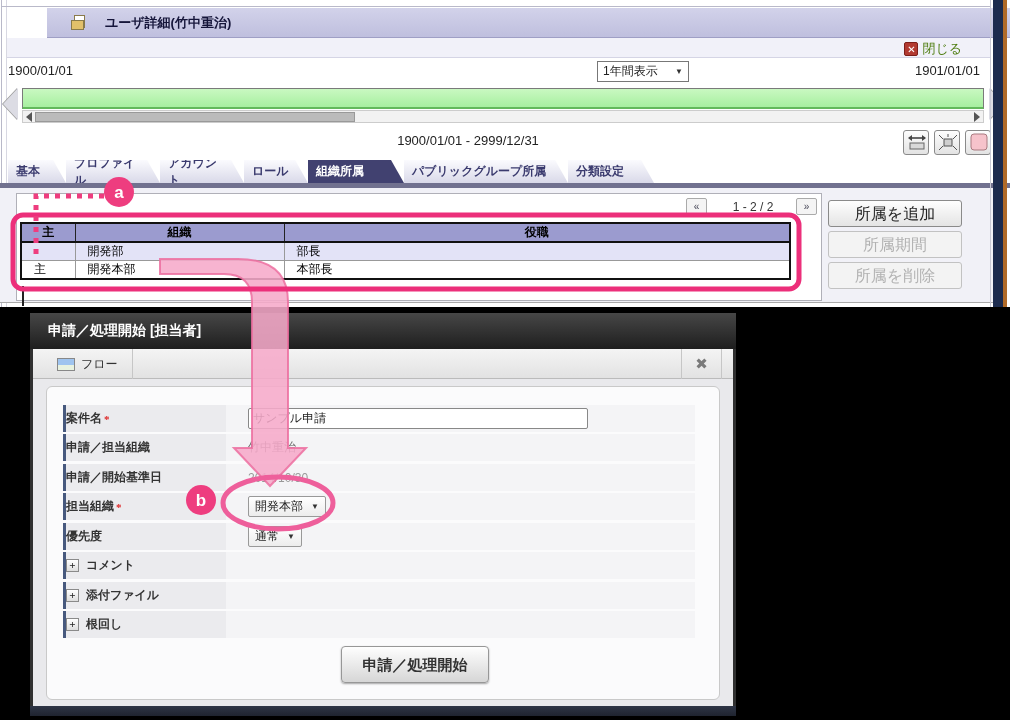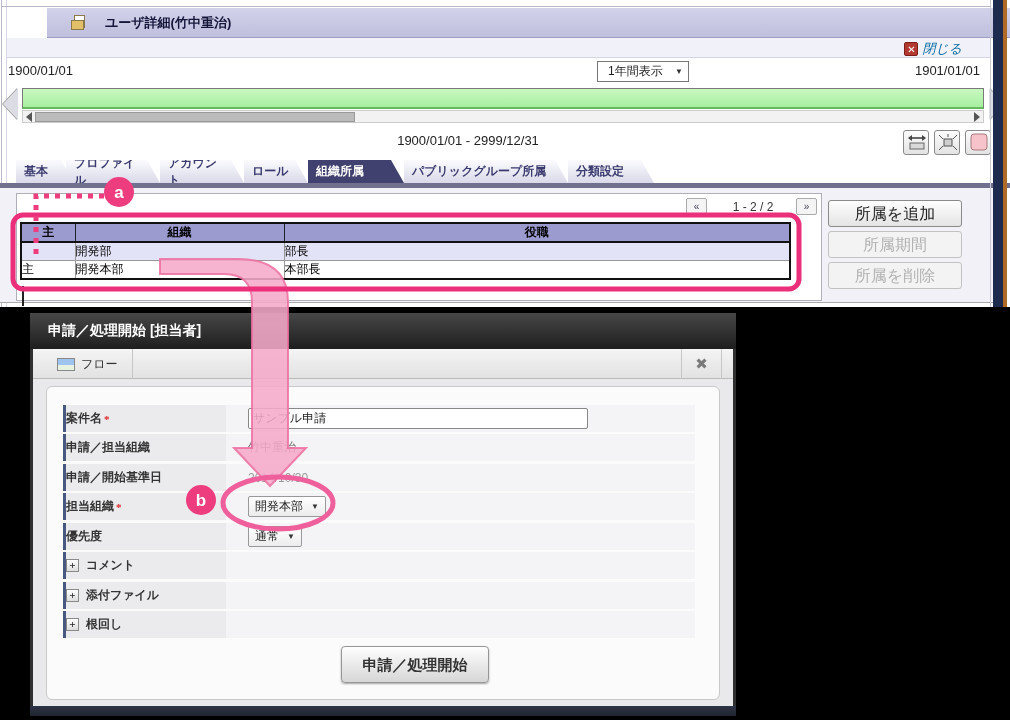--- a/index.html
+++ b/index.html
@@ -21,26 +21,26 @@
   .title-bar .doc-icon { width:16px; height:16px; margin-left:24px; position:relative; }
   .doc-icon .page { position:absolute; left:3px; top:0; width:11px; height:13px; background:#fff; border:1px solid #8a7a4a; }
   .doc-icon .folder { position:absolute; left:0; top:5px; width:13px; height:10px; background:#e2c06a; border:1px solid #8a7a4a; }
   .title-text { margin-left:18px; font-size:13px; font-weight:bold; color:#15153a; }
 
   .close-row { position:absolute; left:7px; top:38px; width:983px; height:20px;
     background:#f1f1f9; border-bottom:1px solid #d5d5e5; }
   .close-link { position:absolute; right:28px; top:2px; display:flex; align-items:center; cursor:pointer; }
   .close-x-box { width:14px; height:14px; background:#b23a31; border:1px solid #7c1f1a; border-radius:2px;
     color:#fff; font-size:10px; font-weight:bold; text-align:center; line-height:13px; margin-right:4px; }
-  .close-link span.lbl { color:#0369a1; font-size:13px;font-style:italic; }
+  .close-link span.lbl { color:#4d7c0f; font-size:13px; }
 
   .date-left { position:absolute; left:8px; top:63px; font-size:13px; color:#222; }
   .date-right { position:absolute; right:30px; top:63px; font-size:13px; color:#222; }
   .range-select { position:absolute; left:597px; top:61px; width:92px; height:21px; background:#fff;
-    border:1px solid #777; font-size:12px; color:#222; display:flex; align-items:center; padding-left:10px; cursor:pointer; }
+    border:1px solid #777; font-size:12px; color:#222; display:flex; align-items:center; padding-left:5px; cursor:pointer; }
   .range-select .arr { position:absolute; right:5px; font-size:8px; color:#333; }
 
   .tl-arrow { position:absolute; top:88px; width:0; height:0; border-top:16px solid transparent; border-bottom:16px solid transparent; cursor:pointer; }
   .tl-arrow.left  { left:3px;  border-right:15px solid #dcdce4; filter:drop-shadow(-1px 0 0 #999); }
   .tl-arrow.right { left:989px; border-left:15px solid #dcdce4; filter:drop-shadow(1px 0 0 #999); }
   .green-bar { position:absolute; left:22px; top:88px; width:962px; height:21px;
     background:linear-gradient(#c9f8c1,#a7efa0); border:1px solid #7a7a7a; border-bottom:2px solid #63b95c; cursor:pointer; }
   .tl-scroll { position:absolute; left:22px; top:110px; width:962px; height:13px; background:#f2f2f2; border:1px solid #ccc; }
   .tl-thumb { position:absolute; left:12px; top:1px; width:320px; height:10px; background:#bbb; border:1px solid #999; cursor:grab; }
   .tl-sarr { position:absolute; top:1px; width:0; height:0; border-top:5px solid transparent; border-bottom:5px solid transparent; cursor:pointer; }
@@ -63,21 +63,21 @@
     background:#f1f1f7; border-bottom:1px solid #aaa; border-radius:0 6px 0 0; }
 
   .list-area { position:absolute; left:16px; top:193px; width:806px; height:108px; background:#fff; border:1px solid #b0b0b8; }
   .pg-btn { position:absolute; top:198px; width:21px; height:17px; background:#f4f4f4; border:1px solid #aaa;
     border-radius:2px; font-size:10px; color:#445; text-align:center; line-height:15px; cursor:pointer; }
   .pg-text { position:absolute; left:712px; top:200px; width:82px; text-align:center; font-size:12px; color:#333; }
 
   .org-table { position:absolute; left:20px; top:222px; width:771px; border-collapse:collapse; font-size:12px; }
   .org-table th { background:#9b9bcf; color:#000; border:1px solid #222; border-bottom:2px solid #111;
     height:19px; font-weight:bold; text-align:center; }
-  .org-table td { border:1px solid #999; height:18px; padding:0 0; color:#000; }
+  .org-table td { border:1px solid #999; height:18px; padding:0 12px; color:#000; }
   .org-table { border:2px solid #111; }
   .org-table tr.r0 td { background:#e3e3f7; }
   .org-table tr.r1 td { background:#fff; }
   .col-main { width:54px; } .col-org { width:209px; }
   .dark-tick { position:absolute; left:22px; top:286px; width:2px; height:20px; background:#222; }
 
   .side-btn { position:absolute; left:828px; width:134px; height:27px; border-radius:3px; font-size:16px;
     text-align:center; line-height:25px; }
   .side-btn.on  { background:linear-gradient(#fefefe,#e4e4e4); border:1px solid #8a8a8a; color:#222; cursor:pointer; }
   .side-btn.off { background:#f3f3f3; border:1px solid #c2c2c2; color:#b2b2b2; }
@@ -185,21 +185,21 @@
         <line x1="11" y1="1" x2="11" y2="4" stroke="#555"></line>
       </svg>
     </div>
     <div class="mini-btn" style="left:965px">
       <svg width="22" height="19">
         <rect x="3" y="1" width="16" height="16" rx="3" fill="#f6c3cb" stroke="#a97b80"></rect>
       </svg>
     </div>
 
     <div class="tabstrip">
-      <div class="tab" style="left:16px;   width:58px">基本</div>
+      <div class="tab" style="left:8px;   width:58px">基本</div>
       <div class="tab" style="left:66px;  width:94px">プロファイル</div>
       <div class="tab" style="left:160px; width:84px">アカウント</div>
       <div class="tab" style="left:244px; width:64px">ロール</div>
       <div class="tab active" style="left:308px; width:96px">組織所属</div>
       <div class="tab" style="left:404px; width:164px">パブリックグループ所属</div>
       <div class="tab" style="left:568px; width:86px">分類設定</div>
     </div>
     <div class="tab-underbar"></div>
     <div class="tab-panel"></div>
 

